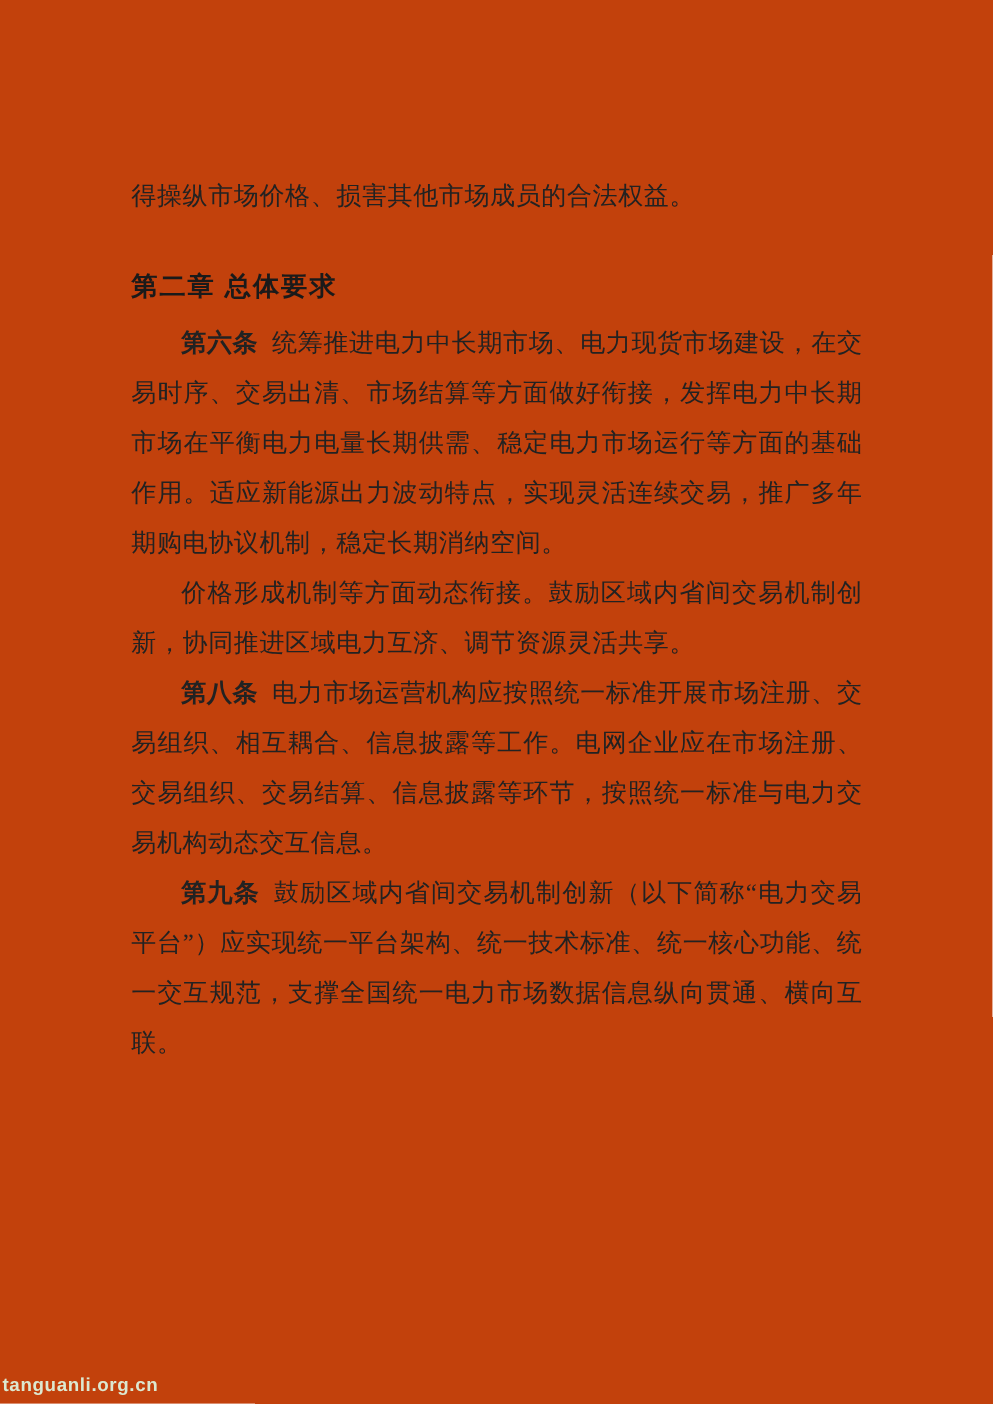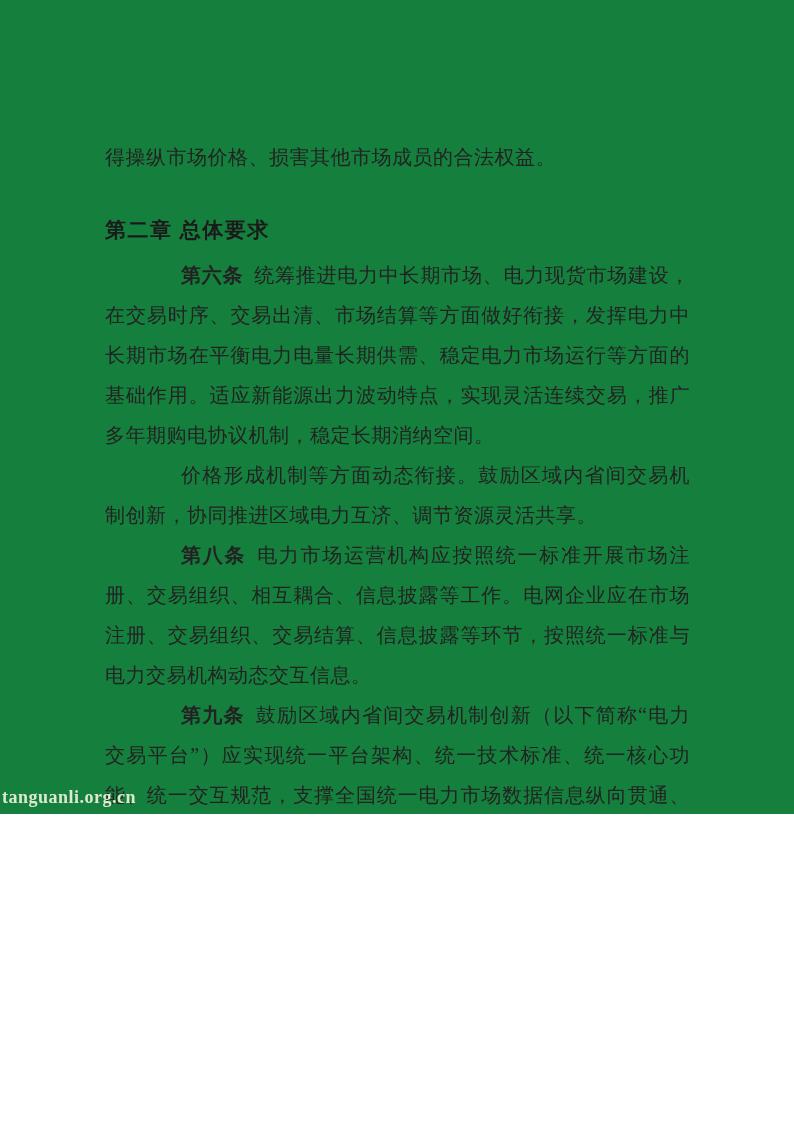--- a/index.html
+++ b/index.html
@@ -3,22 +3,22 @@
 <meta charset="utf-8">
 <style>
   html, body {
     margin: 0;
     padding: 0;
     background: #ffffff;
   }
   .page {
     position: relative;
     width: 794px;
-    height: 814px;
-    background: #15803d;
+    height: 1123px;
+    background: #c2410c;
     overflow: hidden;
     font-family: "Liberation Serif", serif;
     color: #222222;
   }
   .content {
     position: absolute;
     left: 105px;
     top: 137px;
     width: 585px;
   }
@@ -42,32 +42,31 @@
     margin: 0;
     font-size: 20px;
     line-height: 40px;
     letter-spacing: 0.5px;
     text-align: justify;
     text-indent: 2em;
   }
   .article-label {
     font-weight: bold;
     margin-right: 0.55em;
-    margin-left: 36px;
   }
   .article-label:empty {
     margin-right: 0;
   }
   .watermark {
     position: absolute;
     left: 2px;
     bottom: 6px;
-    font-family: Liberation Serif, serif;
+    font-family: Liberation Sans, sans-serif;
     font-weight: bold;
-    font-size: 18px;
+    font-size: 15px;
     letter-spacing: 0.5px;
     color: #dce8d0;
     user-select: none;
   }
 </style>
 </head>
 <body>
 
 <div class="page">
   <div class="content">

